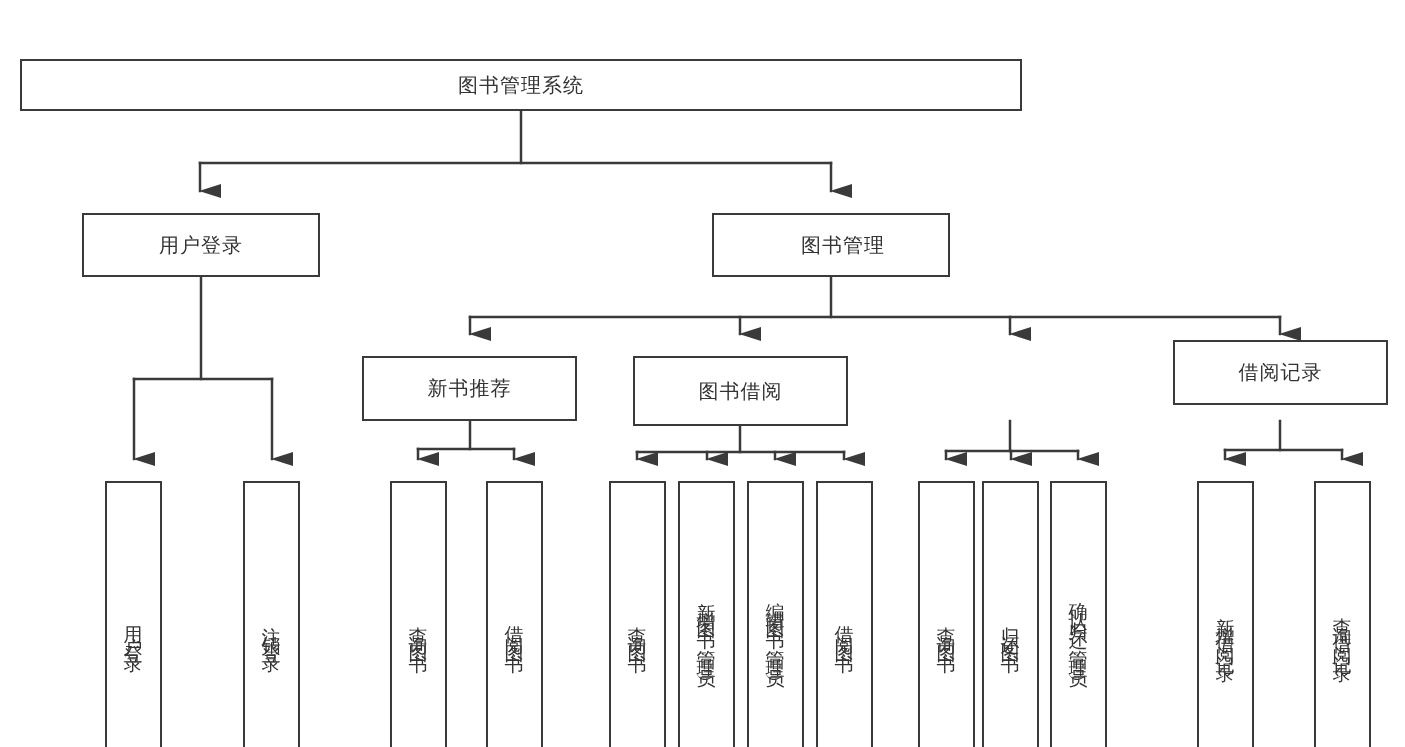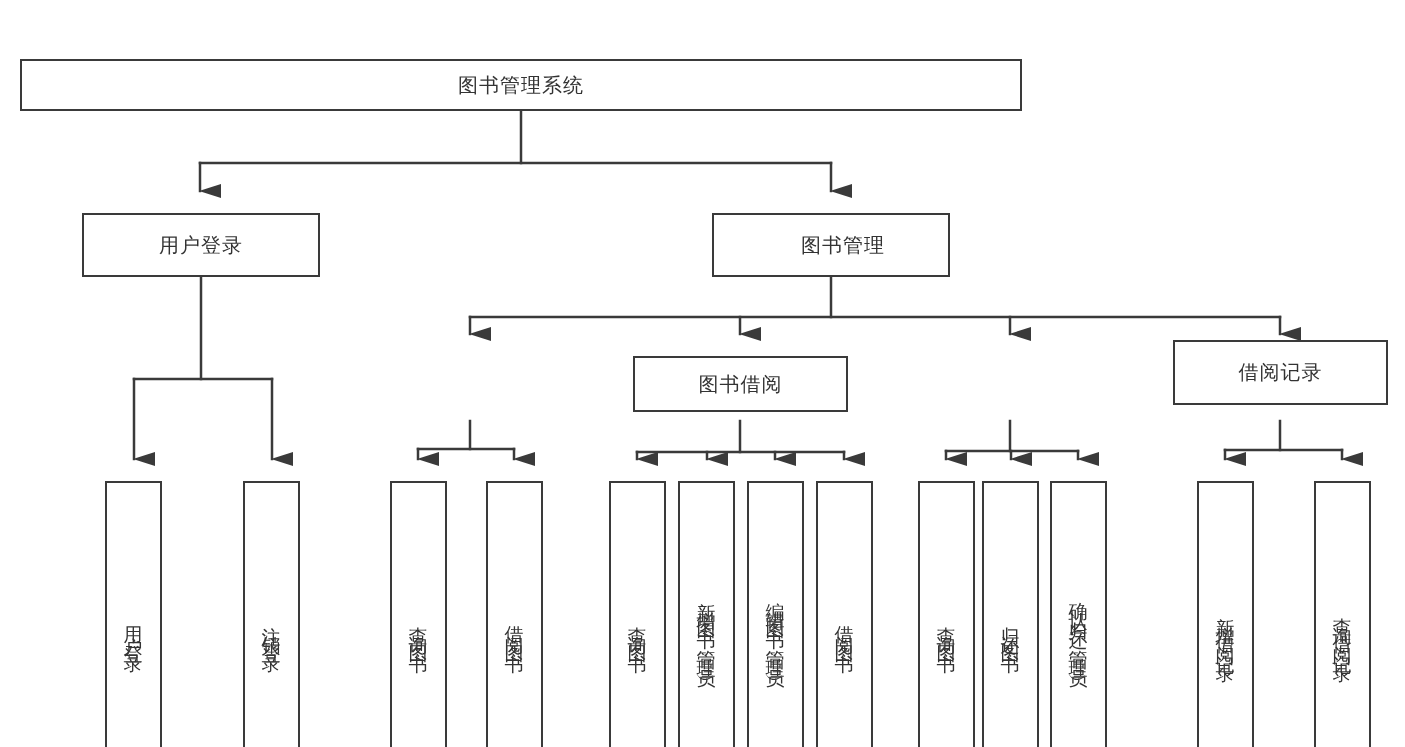--- a/index.html
+++ b/index.html
@@ -99,21 +99,24 @@
     <span class="hlabel">图书管理系统</span>
   </div>
 
   <div class="box" style="left:82px; top:169px; width:238px; height:64px;">
     <span class="hlabel">用户登录</span>
   </div>
   <div class="box" style="left:712px; top:169px; width:238px; height:64px;padding-left:24px;">
     <span class="hlabel">图书管理</span>
   </div>
 
-  <div class="box" style="left:633px; top:312px; width:215px; height:56px;">
+  <div class="box" style="left:362px; top:312px; width:215px; height:65px;">
+    <span class="hlabel">新书推荐</span>
+  </div>
+  <div class="box" style="left:633px; top:312px; width:215px; height:70px;">
     <span class="hlabel">图书借阅</span>
   </div>
   <div class="box" style="left:1173px; top:296px; width:215px; height:65px;">
     <span class="hlabel">借阅记录</span>
   </div>
 
   <div class="box tall" style="left:105px;">
     <span class="vtext">用户登录</span>
   </div>
   <div class="box tall" style="left:243px;">

